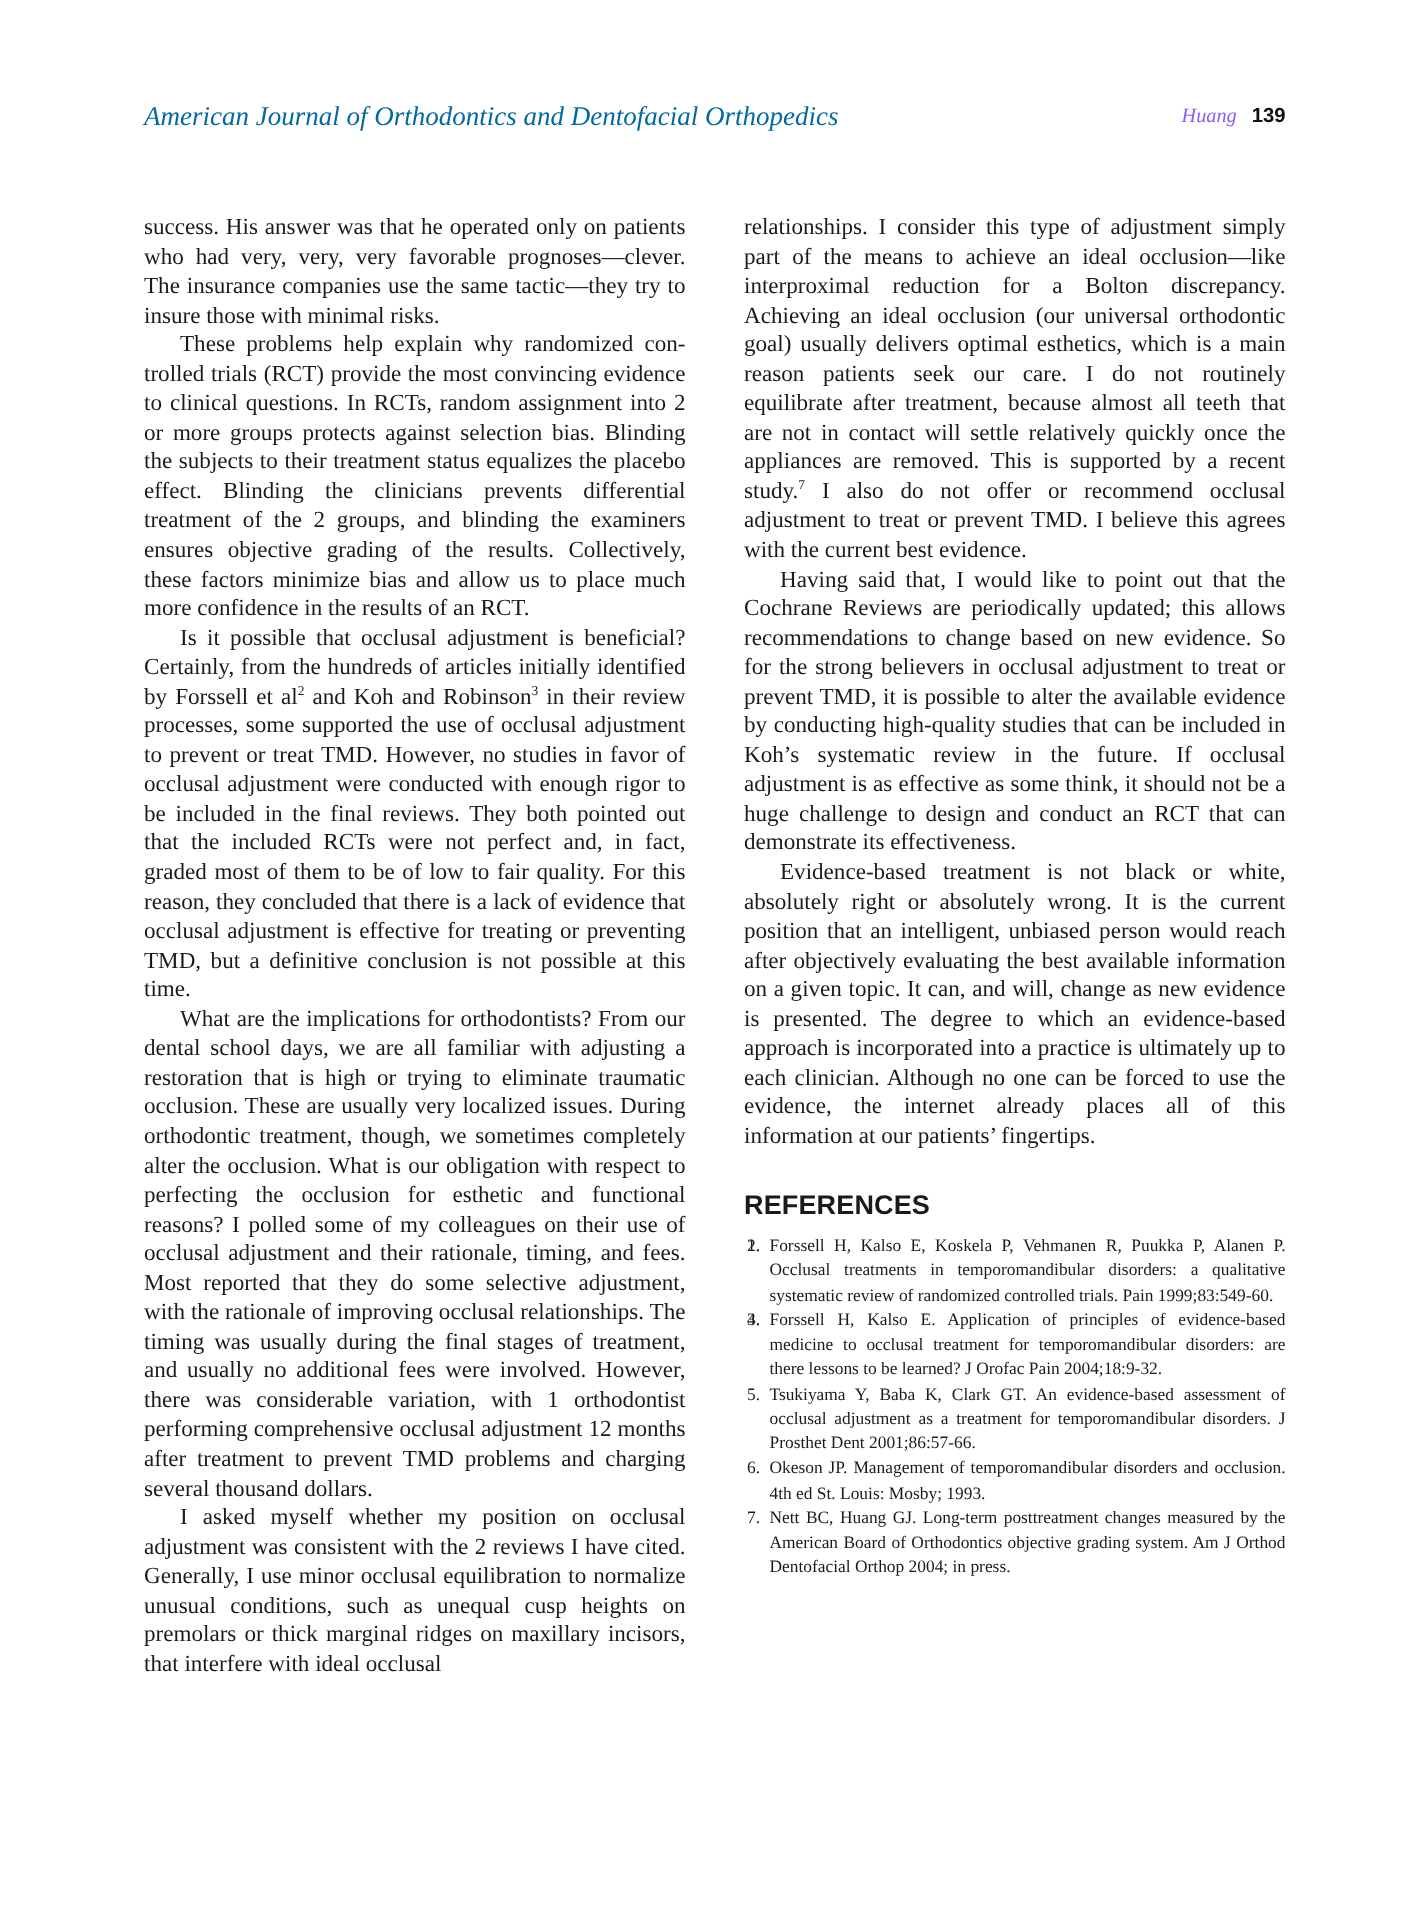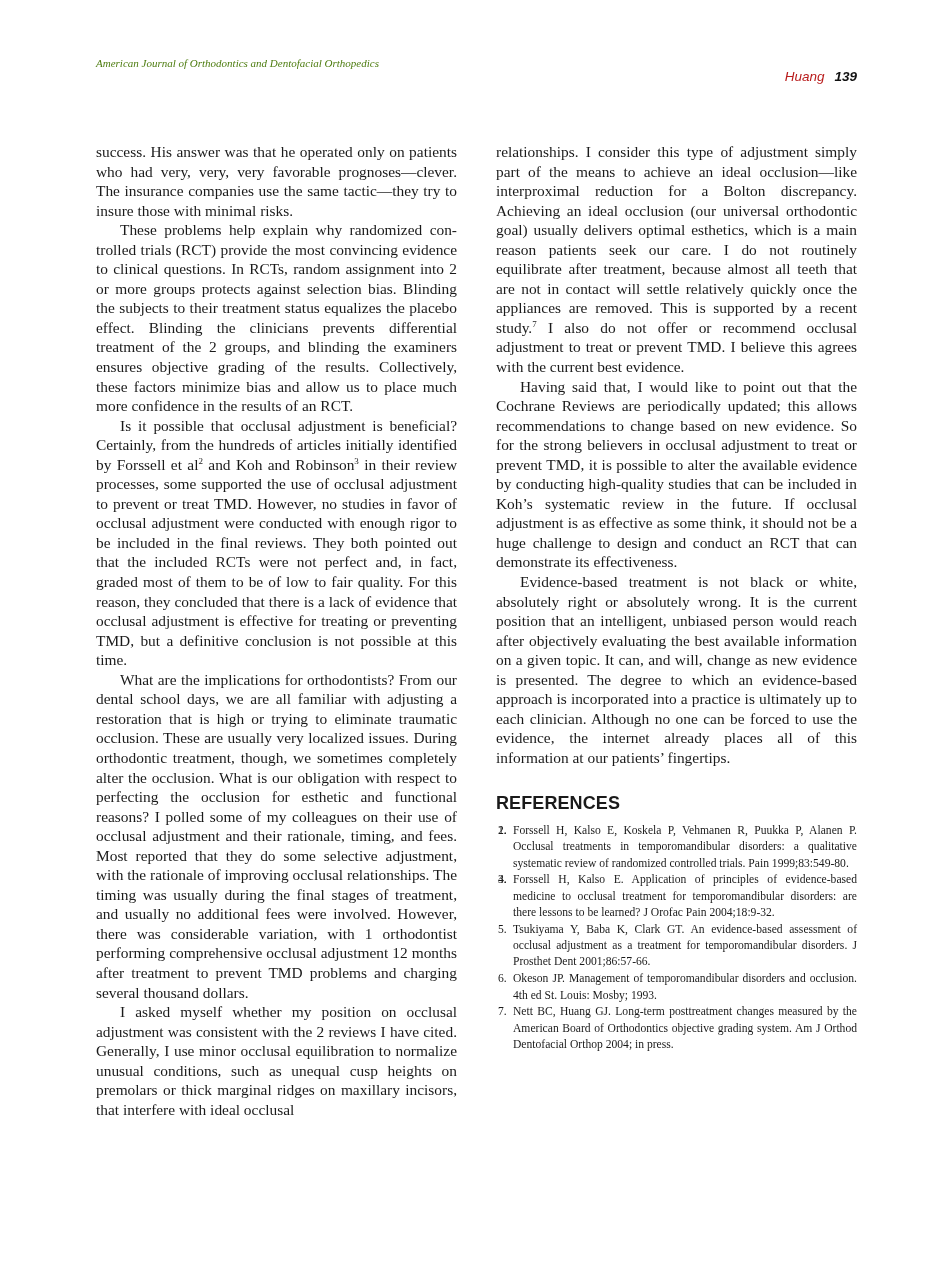--- a/index.html
+++ b/index.html
@@ -1,27 +1,27 @@
 <!DOCTYPE html>
 <html><head>
   <meta charset="utf-8">
   <style>
     html, body { margin: 0; padding: 0; background: #ffffff; }
     body { width: 950px; height: 1272px; position: relative; overflow: hidden; color: #1a1a1a; }
     .header-left {
-      position: absolute; left: 96px; top: 54px;
+      position: absolute; left: 96px; top: 68px;
       font-family: "Liberation Serif", serif; font-style: italic;
-      font-size: 11px; line-height: 19px; color: #4d7c0f;
+      font-size: 18px; line-height: 19px; color: #0369a1;
     }
     .header-right {
       position: absolute; right: 93px; top: 69px;
       display: flex; align-items: baseline; gap: 10px;
     }
-    .header-author { font-family: Liberation Sans, sans-serif; font-style: italic; font-size: 13.5px; color: #b91c1c; }
-    .page-number { font-family: "Liberation Sans", sans-serif; font-weight: bold; font-size: 13.5px; color: #111; font-style: italic; }
+    .header-author { font-family: Liberation Serif, serif; font-style: italic; font-size: 13.5px; color: #8b5cf6; }
+    .page-number { font-family: "Liberation Sans", sans-serif; font-weight: bold; font-size: 13.5px; color: #111; }
     .col {
       position: absolute; top: 142px; width: 361px;
       font-family: "Liberation Serif", serif; font-size: 15.4px; line-height: 19.55px;
       text-align: justify; hyphens: manual;
     }
     .col-left { left: 96px; }
     .col-right { left: 496px; }
     .col p { margin: 0; text-indent: 0; }
     .col p.indent { text-indent: 24px; }
     sup { font-size: 9px; line-height: 0; vertical-align: 6px; }
@@ -57,20 +57,20 @@
 </div>
 
 <div class="col col-right">
   <p><span>relationships. I consider this type of adjustment simply part of the means to achieve an ideal occlusion—like interproximal reduction for a Bolton discrepancy. Achieving an ideal occlusion (our universal orthodontic goal) usually delivers optimal esthetics, which is a main reason patients seek our care. I do not routinely equilibrate after treatment, because almost all teeth that are not in contact will settle relatively quickly once the appliances are removed. This is supported by a recent study.</span><sup>7</sup><span> I also do not offer or recommend occlusal adjustment to treat or prevent TMD. I believe this agrees with the current best evidence.</span></p>
   <p class="indent">Having said that, I would like to point out that the Cochrane Reviews are periodically updated; this allows recommendations to change based on new evidence. So for the strong believers in occlusal adjustment to treat or prevent TMD, it is possible to alter the available evidence by conducting high-quality studies that can be included in Koh’s systematic review in the future. If occlusal adjustment is as effective as some think, it should not be a huge challenge to design and conduct an RCT that can demonstrate its effectiveness.</p>
   <p class="indent">Evidence-based treatment is not black or white, absolutely right or absolutely wrong. It is the current position that an intelligent, unbiased person would reach after objectively evaluating the best available information on a given topic. It can, and will, change as new evidence is presented. The degree to which an evidence-based approach is incorporated into a practice is ultimately up to each clinician. Although no one can be forced to use the evidence, the internet already places all of this information at our patients’ fingertips.</p>
 
   <div class="ref-heading">REFERENCES</div>
   <ol class="refs">
     <li><span class="num">1.</span></li>
-    <li><span class="num">2.</span><span>Forssell H, Kalso E, Koskela P, Vehmanen R, Puukka P, Alanen P. Occlusal treatments in temporomandibular disorders: a quali­tative systematic review of randomized controlled trials. Pain 1999;83:549-80.</span></li>
+    <li><span class="num">2.</span><span>Forssell H, Kalso E, Koskela P, Vehmanen R, Puukka P, Alanen P. Occlusal treatments in temporomandibular disorders: a quali­tative systematic review of randomized controlled trials. Pain 1999;83:549-60.</span></li>
     <li><span class="num">3.</span></li>
     <li><span class="num">4.</span><span>Forssell H, Kalso E. Application of principles of evidence-based medicine to occlusal treatment for temporomandibular disorders: are there lessons to be learned? J Orofac Pain 2004;18:9-32.</span></li>
     <li><span class="num">5.</span><span>Tsukiyama Y, Baba K, Clark GT. An evidence-based assessment of occlusal adjustment as a treatment for temporomandibular disorders. J Prosthet Dent 2001;86:57-66.</span></li>
     <li><span class="num">6.</span><span>Okeson JP. Management of temporomandibular disorders and occlusion. 4th ed St. Louis: Mosby; 1993.</span></li>
     <li><span class="num">7.</span><span>Nett BC, Huang GJ. Long-term posttreatment changes measured by the American Board of Orthodontics objective grading system. Am J Orthod Dentofacial Orthop 2004; in press.</span></li>
   </ol>
 </div>
 
 </body></html>

